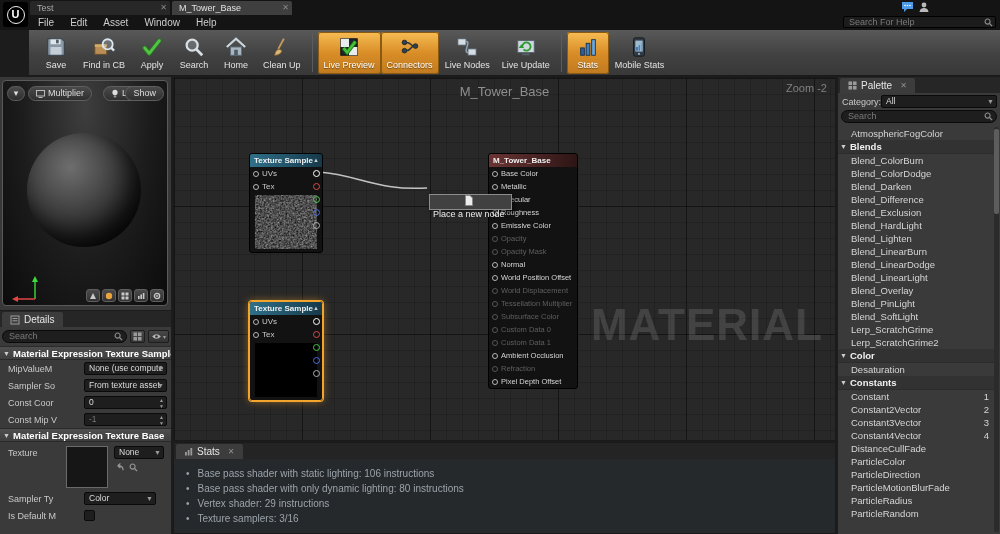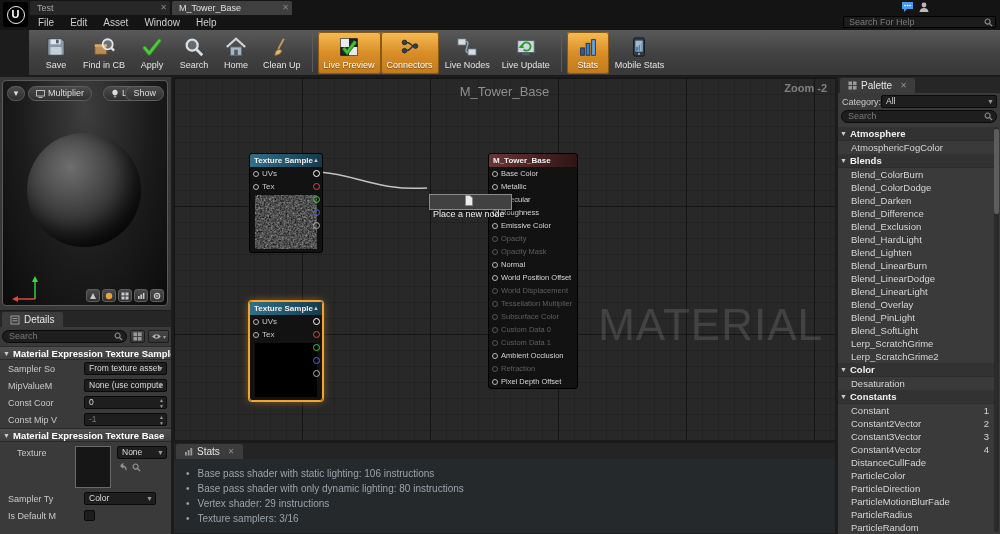--- a/index.html
+++ b/index.html
@@ -53,39 +53,39 @@
   .sect { height:14px; background:linear-gradient(#4e4e4e,#3e3e3e); border-top:1px solid #2a2a2a; border-bottom:1px solid #292929; color:#fff; font-size:9.5px; font-weight:bold; line-height:13px; padding-left:13px; position:relative; white-space:nowrap; overflow:hidden; }
   .sect .arr { position:absolute; left:3px; top:0; font-size:7px; font-weight:normal; color:#ccc; }
   .prow { height:17px; display:flex; align-items:center; padding:0 4px 0 8px; }
   .plabel { width:76px; min-width:76px; font-size:9px; color:#c9c9c9; white-space:nowrap; overflow:hidden; }
   .dropdown { position:relative; flex:1; height:13px; background:#1e1e1e; border:1px solid #0a0a0a; border-radius:2px; font-size:8.5px; color:#dcdcdc; line-height:11px; padding:0 11px 0 4px; white-space:nowrap; overflow:hidden; }
   .dropdown .caret { position:absolute; right:2px; top:0; font-size:7px; color:#9a9a9a; }
   .spin { position:relative; flex:1; height:13px; background:#1e1e1e; border:1px solid #0a0a0a; border-radius:2px; font-size:8.5px; color:#dcdcdc; line-height:11px; padding:0 11px 0 4px; }
   .spin.dim { color:#777; }
   .spin .updown { position:absolute; right:2px; top:0; font-size:5px; line-height:6px; color:#9a9a9a; text-align:center; }
   .texrow { display:flex; padding:4px 4px 2px 8px; gap:6px; }
-  .texlabel { width:52px; min-width:52px; font-size:9px; color:#c9c9c9; padding-top:2px;margin-left:9px; }
+  .texlabel { width:52px; min-width:52px; font-size:9px; color:#c9c9c9; padding-top:2px; }
   .texthumb { width:42px; height:42px; background:#161616; border:1px solid #6a6a6a; }
   .texcol { display:flex; flex-direction:column; gap:4px; }
   .texcombo { position:relative; width:50px; height:13px; background:#1e1e1e; border:1px solid #0a0a0a; border-radius:2px; font-size:8.5px; color:#dcdcdc; line-height:11px; padding:0 11px 0 4px; }
   .texcombo .caret { position:absolute; right:2px; top:0; font-size:7px; color:#9a9a9a; }
   .texicons { display:flex; gap:4px; align-items:center; }
   .checkbox { width:11px; height:11px; background:#1e1e1e; border:1px solid #0a0a0a; border-radius:2px; }
 
   
   .graph { position:absolute; left:173px; top:77px; width:663px; height:364px; background-color:#282828; border:1px solid #1a1a1a; overflow:hidden;
     background-image:
       linear-gradient(rgba(0,0,0,.38) 1px, transparent 1px),
       linear-gradient(90deg, rgba(0,0,0,.38) 1px, transparent 1px),
       linear-gradient(rgba(0,0,0,.14) 1px, transparent 1px),
       linear-gradient(90deg, rgba(0,0,0,.14) 1px, transparent 1px);
     background-size:128px 128px,128px 128px,16px 16px,16px 16px; }
   .graph-title { position:absolute; top:6px; left:0; width:100%; text-align:center; font-size:13px; color:#8f8f8f; }
-  .graph-zoom { position:absolute; top:4px; right:8px; font-size:11px; color:#808080;font-weight:bold; }
-  .watermark { position:absolute; right:12px; bottom:90px; font-size:44px; font-weight:normal; letter-spacing:1px; color:rgba(255,255,255,.13);margin-left:20px; }
+  .graph-zoom { position:absolute; top:4px; right:8px; font-size:11px; color:#808080; }
+  .watermark { position:absolute; right:12px; bottom:90px; font-size:44px; font-weight:bold; letter-spacing:1px; color:rgba(255,255,255,.13);margin-left:20px; }
   .wires { position:absolute; left:0; top:0; z-index:5; }
   .node { position:absolute; background:rgba(17,17,17,.95); border:1px solid #000; border-radius:3px; z-index:10; }
   .node.selected { border:1px solid #f2a42c; box-shadow:0 0 0 1px #f2a42c, 0 0 8px rgba(242,164,44,.55); }
   .node-header { height:13px; font-size:8px; font-weight:bold; color:#efefef; line-height:13px; padding:0 10px 0 4px; border-radius:2px 2px 0 0; position:relative; white-space:nowrap; }
   .node-header .arr { position:absolute; right:3px; top:0; font-size:6px; font-weight:normal; color:#ccc; }
   .ts-header { background:linear-gradient(90deg,#2f7089,#16394a); }
   .mat-header { background:linear-gradient(90deg,#6b3434,#2d1515); }
   .ts-node { width:74px; }
   .ts-row { height:13px; display:flex; align-items:center; font-size:8px; color:#c9c9c9; padding-left:3px; gap:3px; }
   .pin-in { width:6px; height:6px; min-width:6px; border:1px solid #b5b5b5; border-radius:50%; background:transparent; }
@@ -415,30 +415,30 @@
         </span>
       <span style="font-size:6px;color:#9a9a9a;">▾</span>
     </div>
   </div>
 
   <div class="sect">
     <span class="arr">▼</span>
     <span>Material Expression Texture Sample</span>
   </div>
   <div class="prow">
+    <span class="plabel">MipValueM</span>
+    <div class="dropdown">
+      <span>None (use compute</span>
+      <span class="caret">▼</span>
+    </div>
+  </div>
+  <div class="prow">
     <span class="plabel">Sampler So</span>
     <div class="dropdown">
       <span>From texture asset</span>
-      <span class="caret">▼</span>
-    </div>
-  </div>
-  <div class="prow">
-    <span class="plabel">MipValueM</span>
-    <div class="dropdown">
-      <span>None (use compute</span>
       <span class="caret">▼</span>
     </div>
   </div>
   <div class="prow">
     <span class="plabel">Const Coor</span>
     <div class="spin">
       <span>0</span>
       <span class="updown">▲<br>▼</span>
     </div>
   </div>
@@ -702,21 +702,20 @@
   <div class="pal-search">
     <span>Search</span>
     <span class="mag">
         <svg width="9" height="9" viewBox="0 0 10 10">
           <circle cx="4" cy="4" r="2.8" fill="none" stroke="#8e8e8e" stroke-width="1.2"></circle>
           <line x1="6.1" y1="6.1" x2="9" y2="9" stroke="#8e8e8e" stroke-width="1.4"></line>
         </svg>
       </span>
   </div>
   <div class="pal-tree" id="palette-tree">
-      <div class="pal-group"><span class="pal-arrow">▼</span><span>Atmosphere</span></div>
       <div class="pal-item">
         <span>AtmosphericFogColor</span>
       </div>
       <div class="pal-group"><span class="pal-arrow">▼</span><span>Blends</span></div>
       <div class="pal-item">
         <span>Blend_ColorBurn</span>
       </div>
       <div class="pal-item">
         <span>Blend_ColorDodge</span>
       </div>

